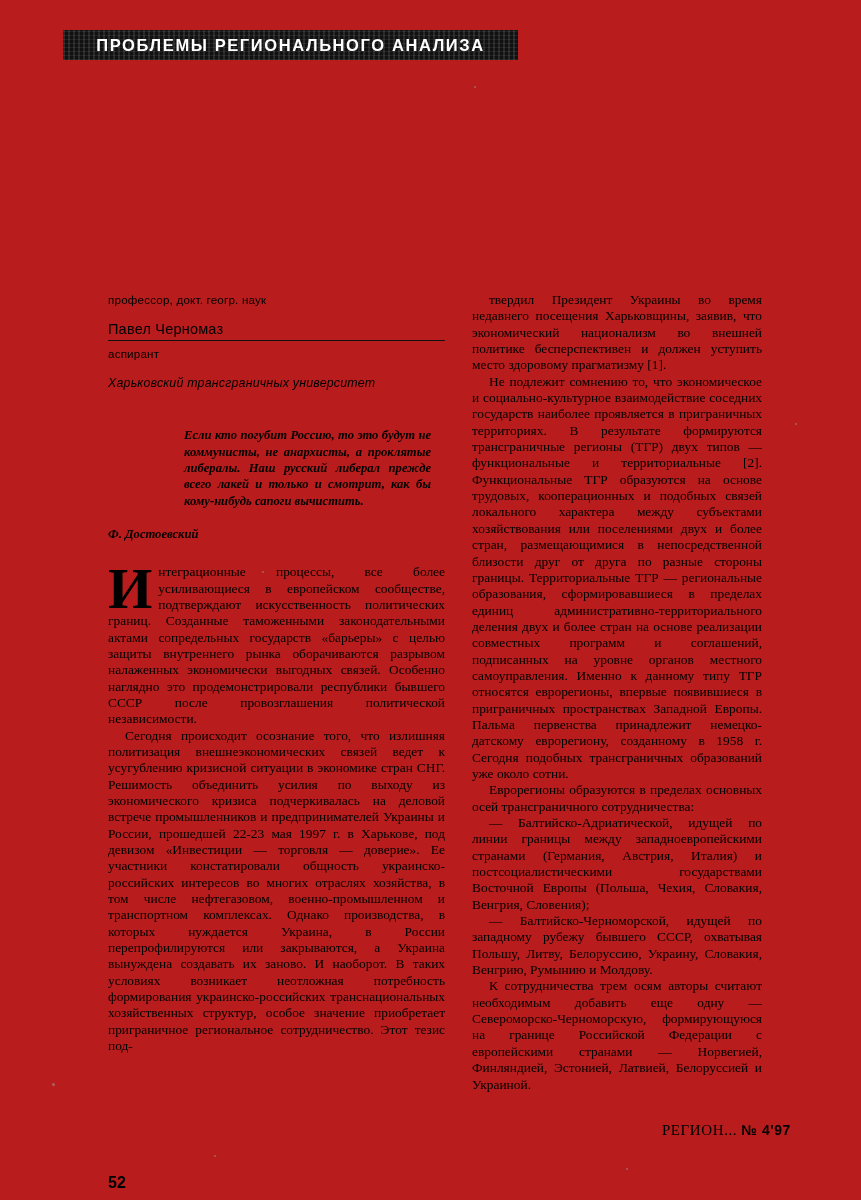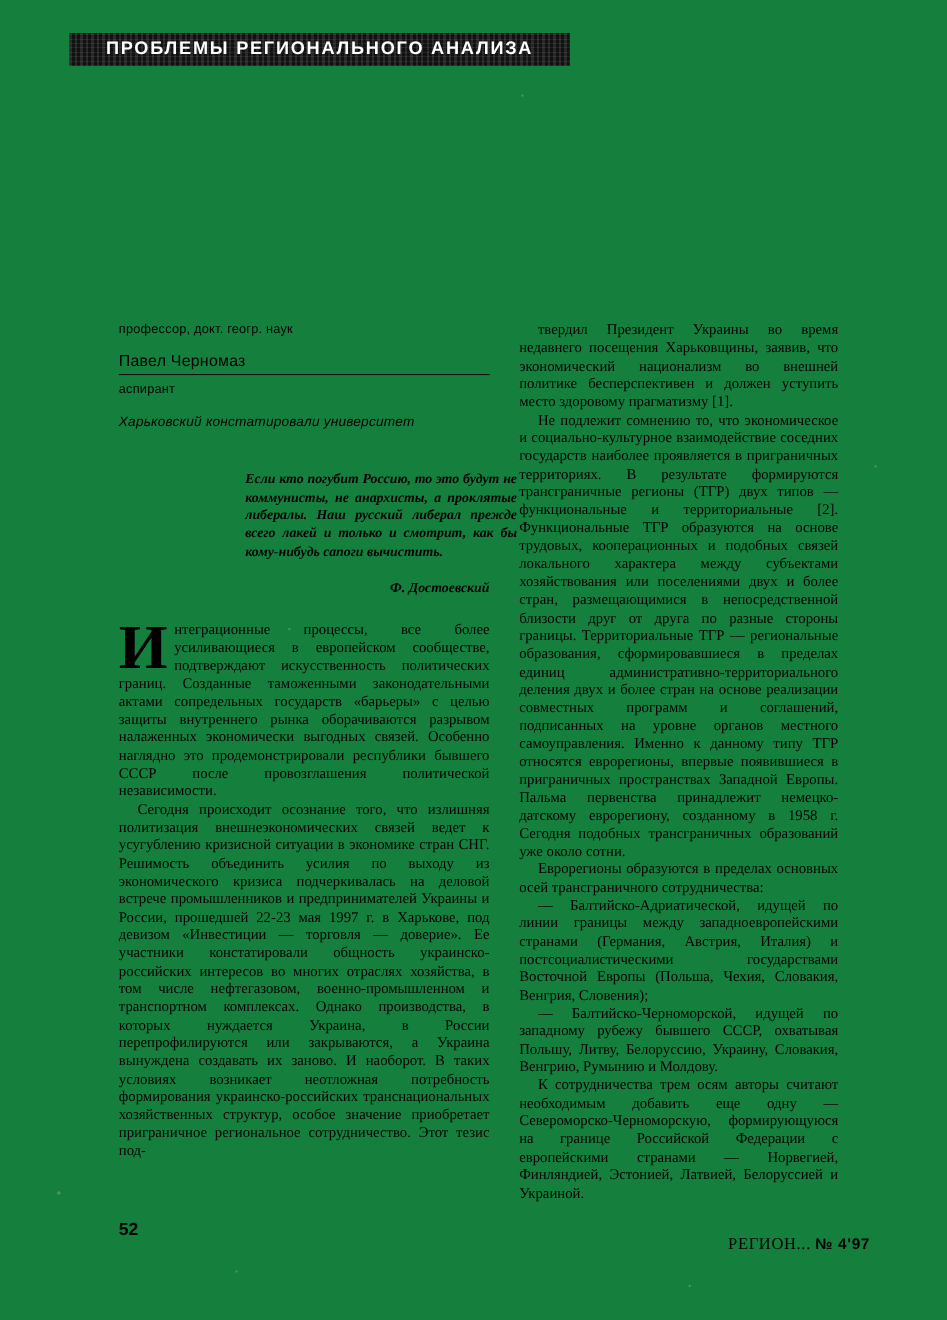--- a/index.html
+++ b/index.html
@@ -11,21 +11,21 @@
     width: 861px;
     height: 1200px;
     font-family: "Liberation Serif", serif;
     color: #000000;
     position: relative;
     overflow: hidden;
   }
   .page {
     position: absolute;
     inset: 0;
-    background: #15803d;
+    background: #b91c1c;
     padding-left: 34px;
   }
   
   .banner-wrap {
     position: absolute;
     left: 63px;
     top: 30px;
     width: 455px;
     height: 30px;
   }
@@ -93,32 +93,32 @@
   }
   .author-aff {
     font-family: "Liberation Sans", sans-serif;
     font-style: italic;
     font-size: 12.4px;
     letter-spacing: .2px;
     margin-top: 2px;
   }
   
   .epigraph {
-    margin: 36px 0 0 115px;
+    margin: 36px 0 0 76px;
     width: 247px;
     font-family: "Liberation Serif", serif;
     font-style: italic;
     font-weight: bold;
     font-size: 12.6px;
     line-height: 16.3px;
     text-align: justify;
   }
   .epigraph-author {
     margin: 17px 0 0 0;
-    text-align: right;
+    text-align: left;
     font-family: "Liberation Serif", serif;
     font-style: italic;
     font-weight: bold;
     font-size: 12.6px;
   }
   
   p.body {
     margin: 0;
     text-indent: 17px;
     text-align: justify;
@@ -137,21 +137,21 @@
     line-height: 44px;
     padding: 2px 6px 0 0;
     margin-top: 1px;
   }
   .noindent { text-indent: 0; }
   .listitem { text-indent: 17px; }
   
   .folio {
     position: absolute;
     left: 108px;
-    top: 1110px;
+    top: 1174px;
     font-family: "Liberation Sans", sans-serif;
     font-weight: bold;
     font-size: 16px;
     text-align: center;
   }
   .journal {
     position: absolute;
     right: 70px;
     top: 1122px;
     font-family: "Liberation Serif", serif;
@@ -185,21 +185,21 @@
     <div class="banner-text">ПРОБЛЕМЫ  РЕГИОНАЛЬНОГО  АНАЛИЗА</div>
   </div>
 
 
   <div class="col col-left">
 
     <div>
       <div class="author-role">профессор, докт. геогр. наук</div>
       <div class="author-name">Павел Черномаз</div>
       <div class="author-role">аспирант</div>
-      <div class="author-aff">Харьковский констатировали университет</div>
+      <div class="author-aff">Харьковский трансграничных университет</div>
     </div>
 
     <div class="epigraph">Если кто погубит Россию, то это будут не коммунисты, не анархисты, а проклятые либералы. Наш русский либерал прежде всего лакей и только и смотрит, как бы кому-нибудь сапоги вычистить.</div>
     <div class="epigraph-author">Ф. Достоевский</div>
 
     <div class="dropcap-para">
       <span class="dropcap">И</span><span>нтеграционные процессы, все более усиливающиеся в европейском сообществе, подтверждают искусственность политических границ. Созданные таможенными законодательными актами сопредельных государств «барьеры» с целью защиты внутреннего рынка оборачиваются разрывом налаженных экономически выгодных связей. Особенно наглядно это продемонстрировали республики бывшего СССР после провозглашения политической независимости.</span>
     </div>
 
     <p class="body">Сегодня происходит осознание того, что излишняя политизация внешнеэкономических связей ведет к усугублению кризисной ситуации в экономике стран СНГ. Решимость объединить усилия по выходу из экономического кризиса подчеркивалась на деловой встрече промышленников и предпринимателей Украины и России, прошедшей 22-23 мая 1997 г. в Харькове, под девизом «Инвестиции — торговля — доверие». Ее участники констатировали общность украинско-российских интересов во многих отраслях хозяйства, в том числе нефтегазовом, военно-промышленном и транспортном комплексах. Однако производства, в которых нуждается Украина, в России перепрофилируются или закрываются, а Украина вынуждена создавать их заново. И наоборот. В таких условиях возникает неотложная потребность формирования украинско-российских транснациональных хозяйственных структур, особое значение приобретает приграничное региональное сотрудничество. Этот тезис под-</p>

